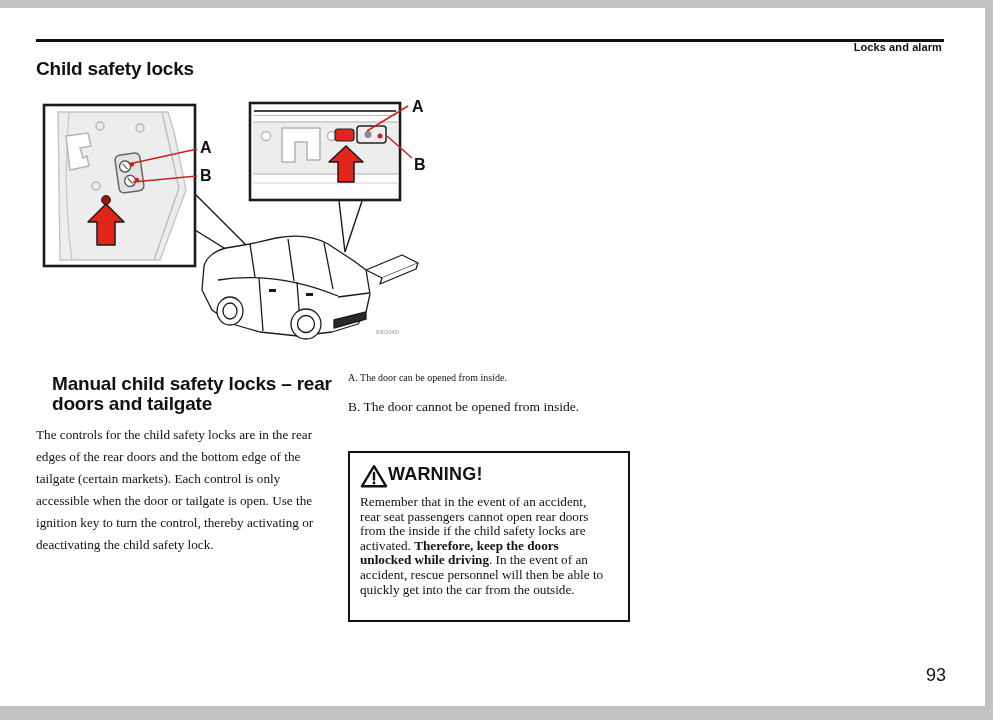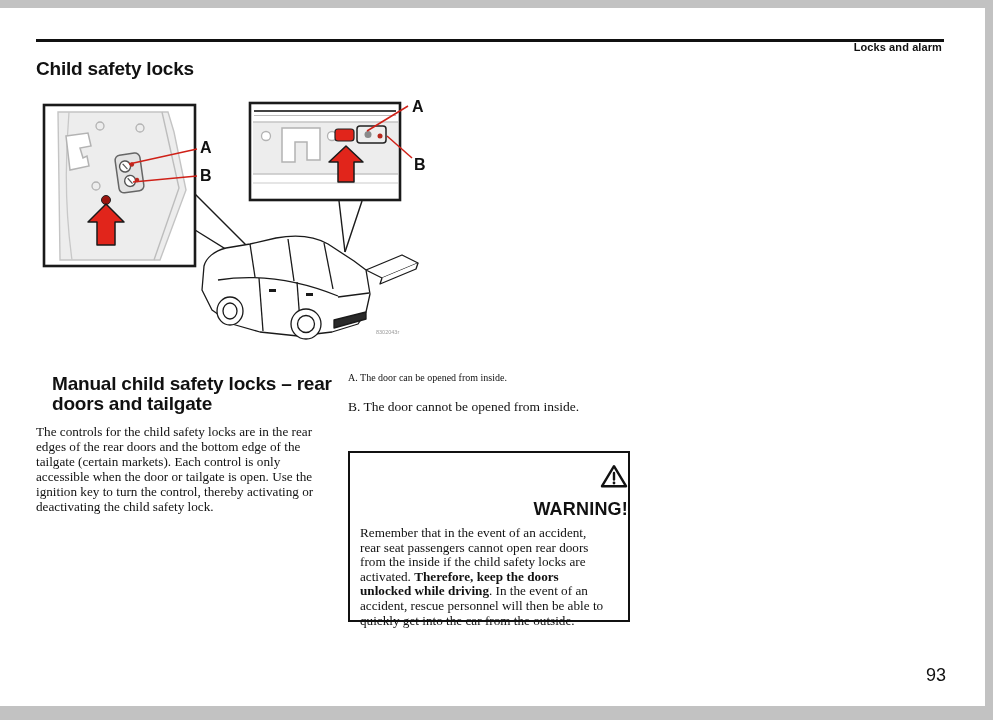--- a/index.html
+++ b/index.html
@@ -28,33 +28,32 @@
 
   .figure-wrap{position:absolute;left:36px;top:98px;width:424px;height:248px;}
 
   .section-heading{
     position:absolute;left:52px;top:374px;width:305px;
     font-size:19px;font-weight:bold;line-height:20px;letter-spacing:-0.2px;
   }
   .serif{font-family:"Liberation Serif",serif;}
   .section-body{
     position:absolute;left:36px;top:424px;width:300px;
-    font-size:13.2px;line-height:15px;
+    font-size:13.2px;line-height:22px;
   }
   .item-a{position:absolute;left:348px;top:372px;font-size:10px;}
   .item-b{position:absolute;left:348px;top:399px;font-size:13.5px;font-family:Liberation Serif, serif;}
 
   .warning-box{
     position:absolute;left:348px;top:451px;width:282px;height:171px;
     border:2px solid #111;box-sizing:border-box;
   }
   .warning-head{
-    display:flex;align-items:flex-end;gap:10px;
+    display:flex;align-items:flex-start;
     margin:11px 0 6px 10px;
-    flex-direction:column;
   }
   .warning-title{font-size:18px;font-weight:bold;letter-spacing:0.2px;}
   .warning-body{
     margin:0 21px 0 10px;
     font-size:13.2px;line-height:14.6px;
   }
   .warning-body b{font-weight:bold;}
 
   .page-number{
     position:absolute;left:926px;top:665px;font-size:18px;

